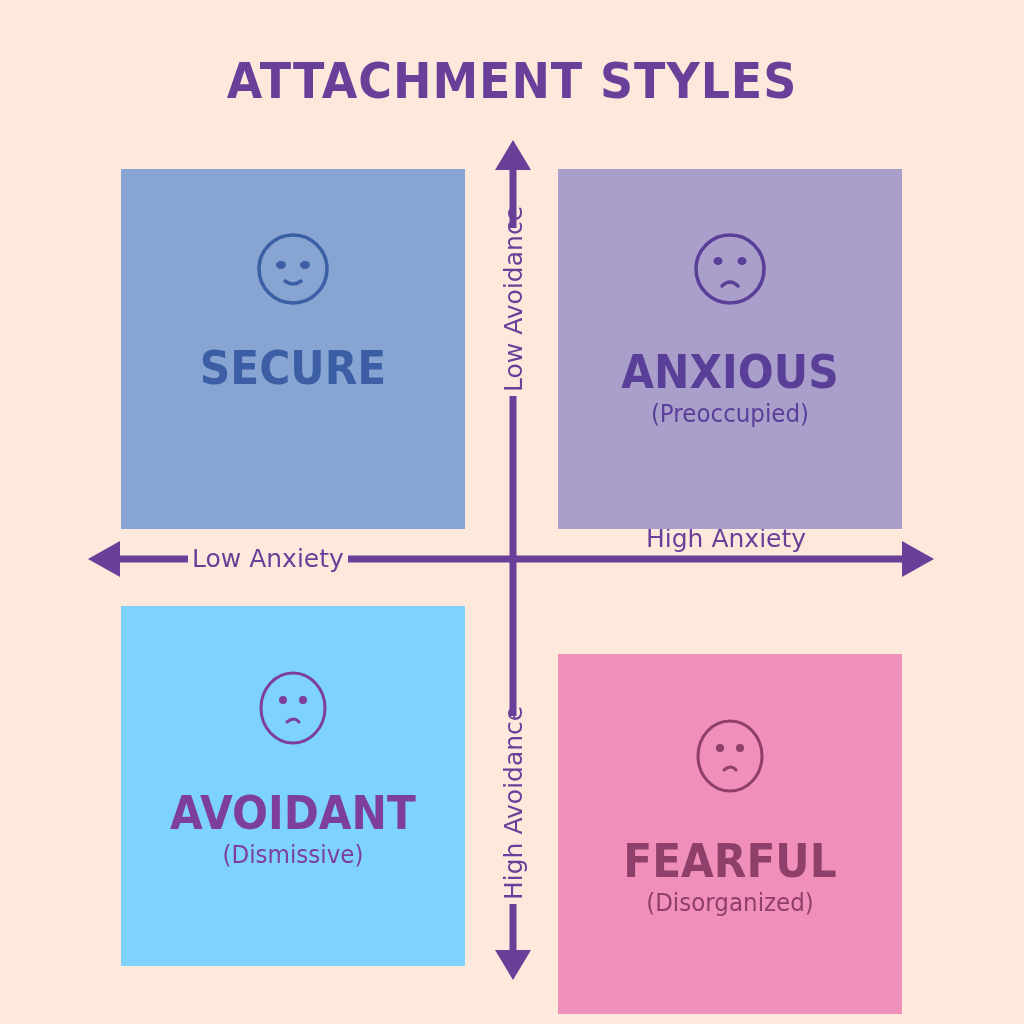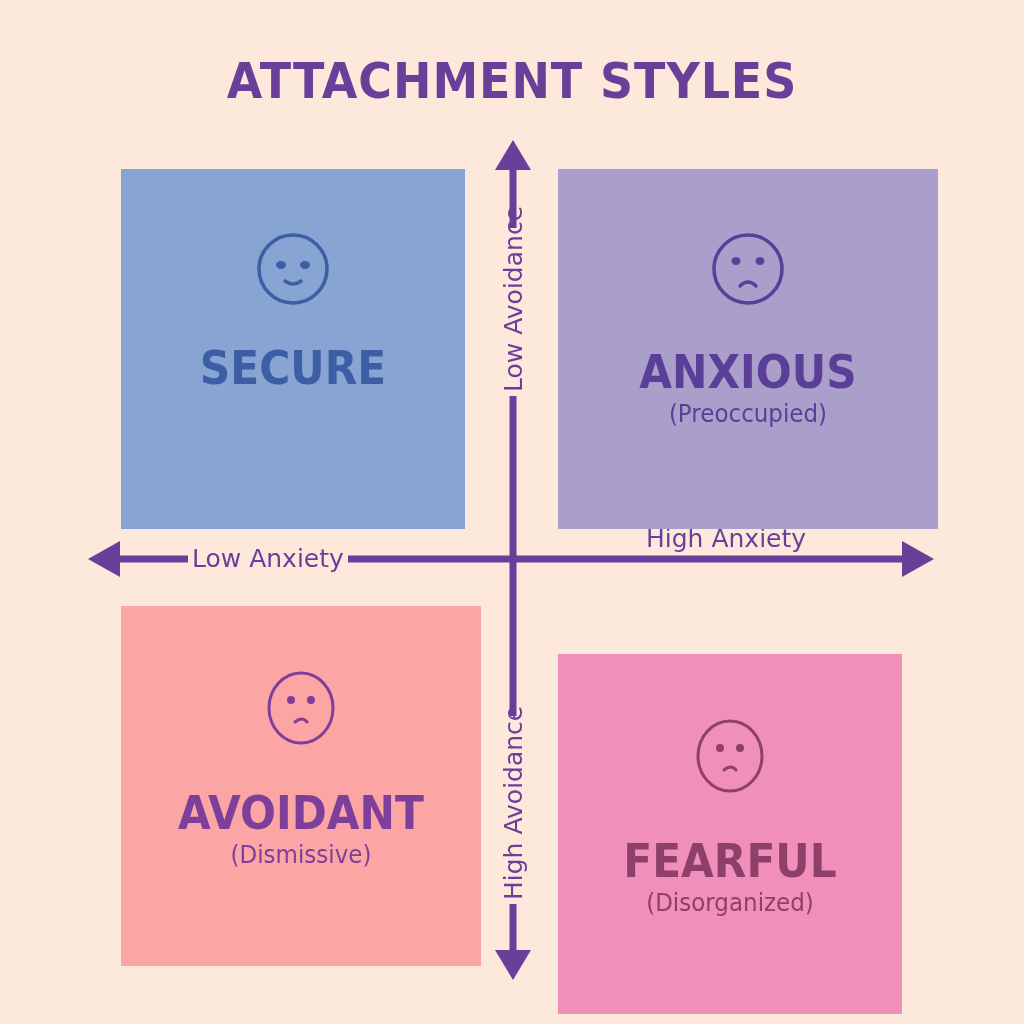--- a/index.html
+++ b/index.html
@@ -7,22 +7,22 @@
     width:1024px; height:1024px; background:#fce9dc; position:relative; overflow:hidden;
     font-family: "DejaVu Sans", "Liberation Sans", sans-serif;
   }
   .title {
     position:absolute; left:0; top:52px; width:1024px; text-align:center;
     font-size:50px; font-weight:bold; color:#6a3f99; letter-spacing:1px;
     font-family: "DejaVu Sans", sans-serif; transform: scaleX(0.92);
   }
   .quad { position:absolute; width:344px; height:360px; }
   .q-secure { left:121px; top:169px; background:#87a4d3; }
-  .q-anxious { left:558px; top:169px; background:#aa9ecb;padding-left:36px; }
-  .q-avoidant { left:121px; top:606px; background:#fca5a5;padding-left:16px; }
+  .q-anxious { left:558px; top:169px; background:#aa9ecb; }
+  .q-avoidant { left:121px; top:606px; background:#7dd3fc; }
   .q-fearful { left:558px; top:606px; background:#f08fba;margin-top:48px; }
   .face { position:absolute; left:50%; top:62px; width:76px; height:76px; margin-left:-38px; }
   .q-avoidant .face, .q-fearful .face { top:64px; width:72px; height:76px; margin-left:-36px; }
   .qname {
     position:absolute; left:0; width:100%; text-align:center;
     font-size:46px; font-weight:bold; top:176px; transform: scaleX(0.92);
   }
   .q-avoidant .qname, .q-fearful .qname { top:180px; }
   .qsub {
     position:absolute; left:0; width:100%; text-align:center;

